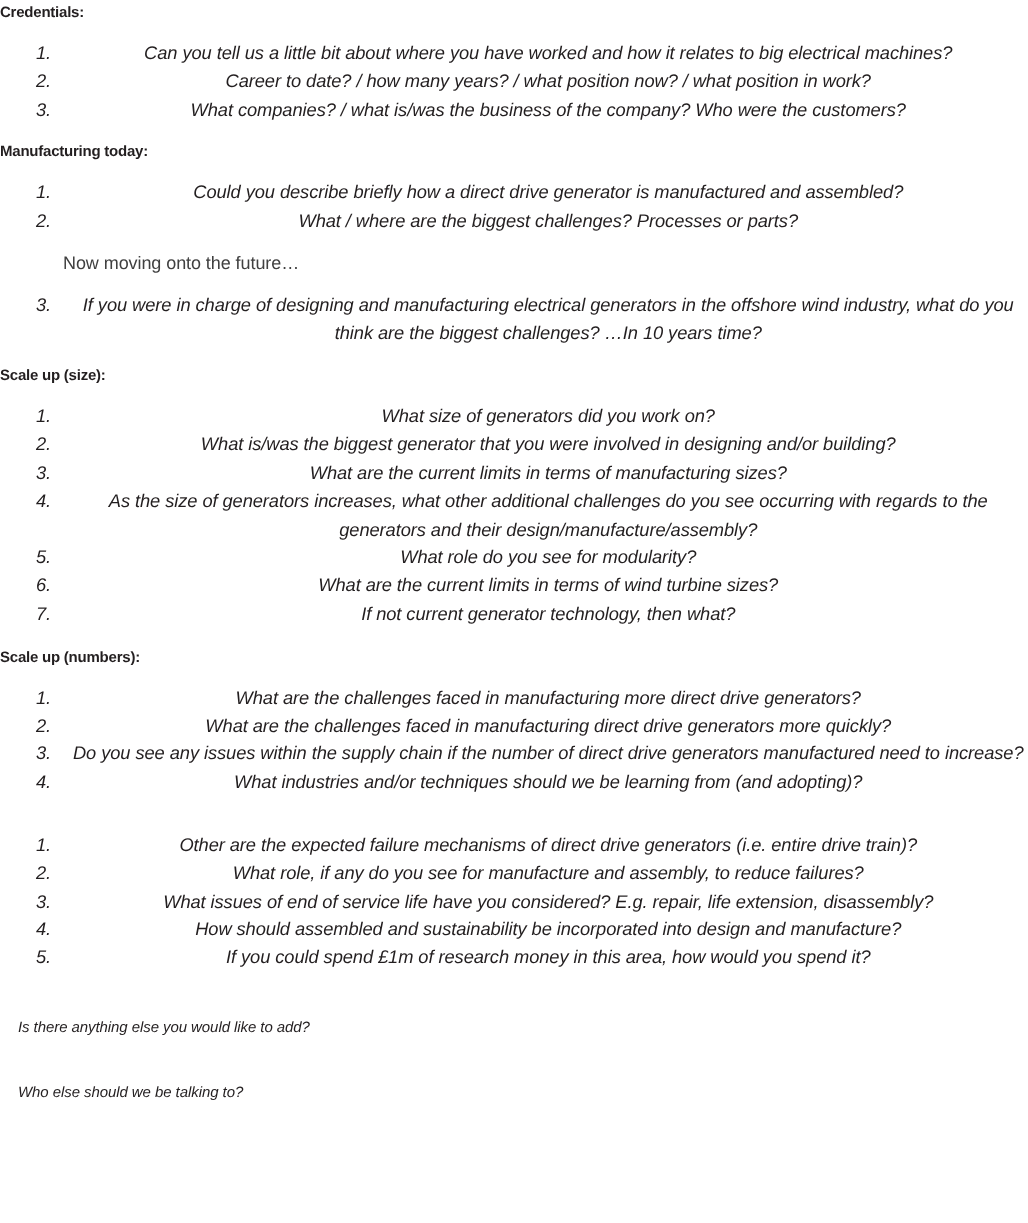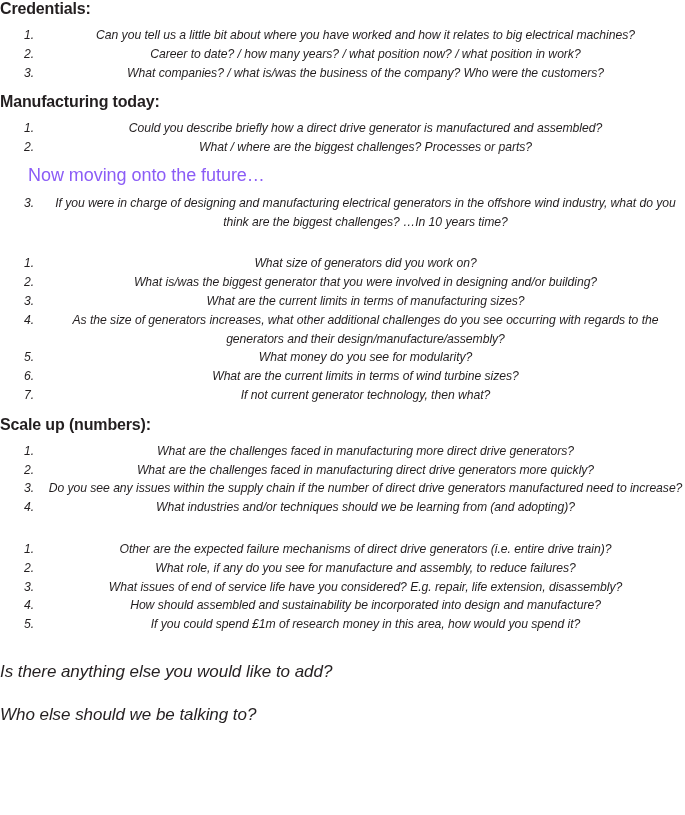--- a/index.html
+++ b/index.html
@@ -27,21 +27,21 @@
     position: absolute;
     left: 0px;
     top: 2px;
     width: 685px;
   }
 
   
   .section-heading {
     font-family: "Liberation Sans", sans-serif;
     font-weight: bold;
-    font-size: 16px;
+    font-size: 10px;
     line-height: 14px;
     letter-spacing: -0.15px;
     color: #231f20;
     margin: 0 0 0 0;
     padding: 0;
   }
 
   
   .gap-after-heading { height: 10px; }
   .gap-before-heading { height: 13px; }
@@ -77,37 +77,37 @@
     color: #231f20;
   }
   ol.q-list > li > .q-text {
     display: block;
     text-align: center;
   }
 
   
   .interstitial {
     font-style: normal;
-    font-size: 18px;
+    font-size: 12px;
     line-height: 18.8px;
     letter-spacing: -0.05px;
-    color: #8b5cf6;
-    margin: 0;
-    padding-left: 28px;
+    color: #404040;
+    margin: 0;
+    padding-left: 42px;
   }
 
   
   .closing-q {
     font-style: italic;
-    font-size: 17px;
+    font-size: 10px;
     line-height: 18.8px;
     letter-spacing: -0.05px;
     color: #231f20;
     margin: 0;
-    padding-left: 0px;
+    padding-left: 12px;
   }
   .closing-gap { height: 12px; }
 </style>
 </head>
 <body>
 
 <div class="page">
   <div class="content">
 
     <div class="section-heading">Credentials:</div>
@@ -146,41 +146,42 @@
     <div class="gap-small"></div>
     <ol class="q-list">
       <li>
         <span class="num">3.</span>
         <span class="q-text">If you were in charge of designing and manufacturing electrical generators in the offshore wind industry, what do you think are the biggest challenges? …In 10 years time?</span>
       </li>
     </ol>
 
     <div class="gap-before-heading"></div>
 
+    <div class="section-heading">Scale up (size):</div>
     <div class="gap-after-heading"></div>
     <ol class="q-list">
       <li>
         <span class="num">1.</span>
         <span class="q-text">What size of generators did you work on?</span>
       </li>
       <li>
         <span class="num">2.</span>
         <span class="q-text">What is/was the biggest generator that you were involved in designing and/or building?</span>
       </li>
       <li>
         <span class="num">3.</span>
         <span class="q-text">What are the current limits in terms of manufacturing sizes?</span>
       </li>
       <li>
         <span class="num">4.</span>
         <span class="q-text">As the size of generators increases, what other additional challenges do you see occurring with regards to the generators and their design/manufacture/assembly?</span>
       </li>
       <li>
         <span class="num">5.</span>
-        <span class="q-text">What money do you see for modularity?</span>
+        <span class="q-text">What role do you see for modularity?</span>
       </li>
       <li>
         <span class="num">6.</span>
         <span class="q-text">What are the current limits in terms of wind turbine sizes?</span>
       </li>
       <li>
         <span class="num">7.</span>
         <span class="q-text">If not current generator technology, then what?</span>
       </li>
     </ol>

